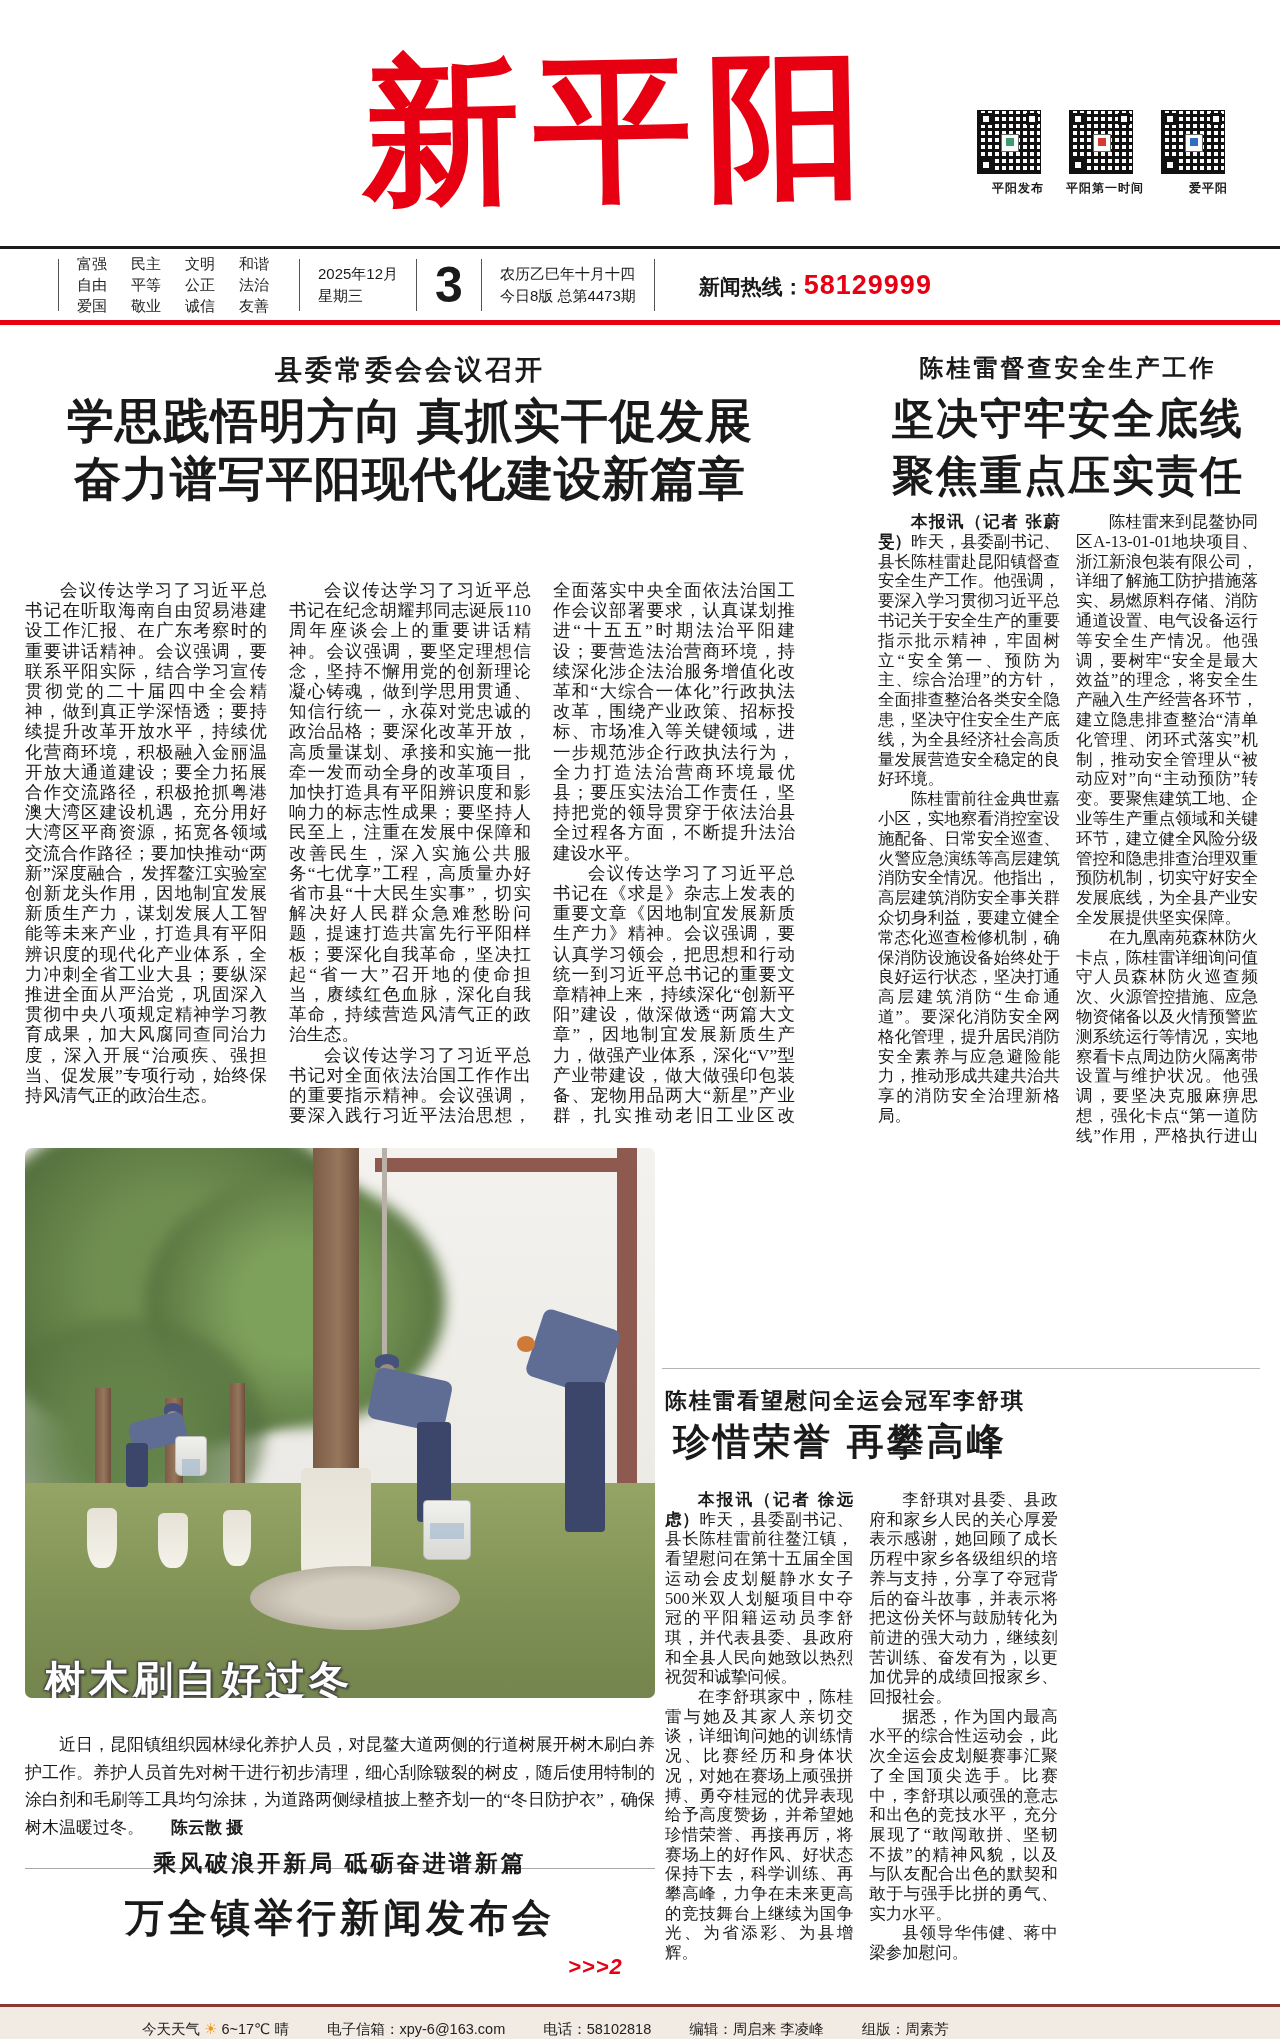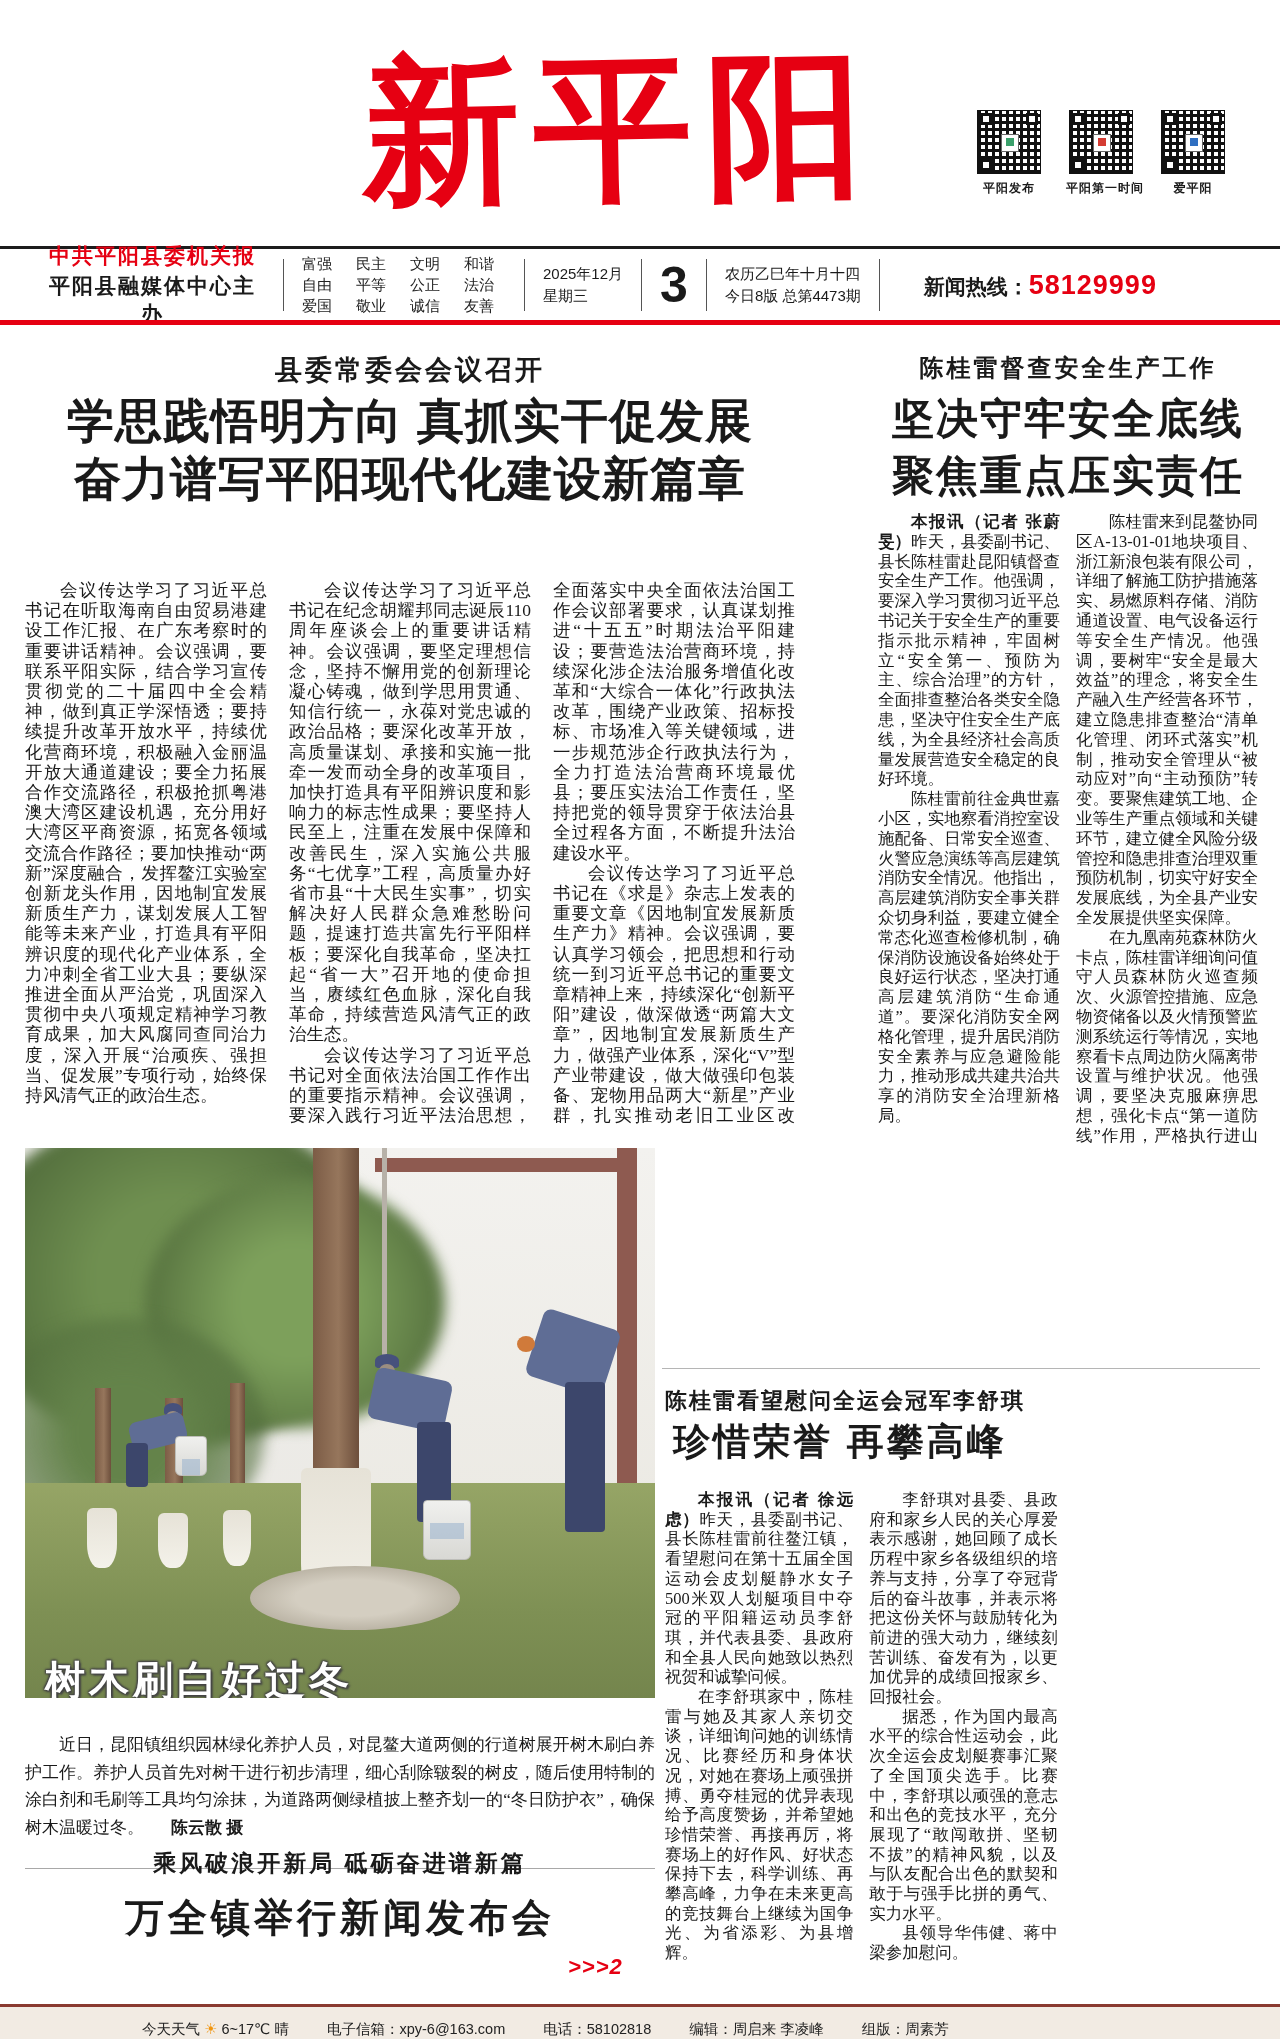--- a/index.html
+++ b/index.html
@@ -5,21 +5,21 @@
   html,body{margin:0;padding:0;}
   body{width:1280px;height:2039px;position:relative;background:#ffffff;overflow:hidden;
        font-family:"Liberation Serif","DejaVu Serif",serif;color:#1a1a1a;}
   .abs{position:absolute;}
   .sans{font-family:"Liberation Sans","DejaVu Sans",sans-serif;}
   
   .brand{left:300px;top:30px;width:640px;height:210px;text-align:center;
          font-size:158px;font-weight:bold;color:#e60012;letter-spacing:14px;
          line-height:200px;transform:rotate(-1deg);}
   .qr-group{right:52px;top:110px;display:flex;gap:22px;}
-  .qr-item{width:70px;text-align:center;}
+  .qr-item{width:70px;text-align:right;}
   .qr{width:62px;height:62px;margin:0 auto;position:relative;border:1px solid #111;
       background:repeating-linear-gradient(0deg,#111 0 3px,transparent 3px 7px),
                  repeating-linear-gradient(90deg,#111 0 3px,#fff 3px 7px);}
   .finder{position:absolute;width:12px;height:12px;background:#fff;border:3px solid #111;box-sizing:border-box;}
   .f-tl{left:2px;top:2px;} .f-tr{right:2px;top:2px;} .f-bl{left:2px;bottom:2px;}
   .qr-center{position:absolute;left:23px;top:23px;width:16px;height:16px;background:#fff;border:1px solid #666;}
   .qr-center i{display:block;margin:3px auto 0;width:8px;height:8px;}
   .qr-label{font-size:12px;margin-top:6px;font-weight:bold;letter-spacing:1px;white-space:nowrap;}
   .top-rule{left:0;top:246px;width:1280px;height:3px;background:#1c1c1c;}
   
@@ -48,21 +48,21 @@
   .lead-body{left:25px;top:580px;width:770px;height:556px;column-count:3;column-gap:22px;
              font-size:17.5px;line-height:20.2px;}
   .safety-body{left:878px;top:512px;width:380px;height:652px;column-count:2;column-gap:16px;
                font-size:16.5px;line-height:19.8px;}
   .athlete-body{left:665px;top:1490px;width:597px;height:512px;column-count:3;column-gap:16px;
                 font-size:16.5px;line-height:19.7px;}
   .para{margin:0;text-indent:2em;}
   .para b{font-family:"Liberation Sans","DejaVu Sans",sans-serif;font-weight:bold;}
   
   .photo{left:25px;top:1148px;width:630px;height:550px;overflow:hidden;
-         background:linear-gradient(#f0efec,#e9e7e2);}
+         background:linear-gradient(#f0efec,#e9e7e2);border-radius:7px;}
   .ph{position:absolute;}
   .stripe-v{right:18px;top:0;width:20px;height:340px;background:#8e5a50;}
   .stripe-h{left:350px;top:10px;width:262px;height:14px;background:#8e5a50;}
   .wallshade{left:300px;top:0;width:330px;height:360px;background:linear-gradient(#f3f2ef,#eceae4);}
   .fol{border-radius:50%;filter:blur(7px);}
   .fol1{left:-60px;top:-40px;width:420px;height:340px;background:radial-gradient(circle,#6f8f50 30%,#4c6638 80%);}
   .fol2{left:120px;top:30px;width:300px;height:250px;background:radial-gradient(circle,#7da05b 30%,#55703e 80%);}
   .fol3{left:-40px;top:170px;width:280px;height:230px;background:radial-gradient(circle,#64834a 30%,#46603473 85%);}
   .trunk{background:linear-gradient(90deg,#7c5c46,#96765c 55%,#6d4f3c);}
   .t1{left:70px;top:240px;width:16px;height:170px;}
@@ -148,24 +148,20 @@
           <i style="background:#2f6fc1"></i>
         </div>
     </div>
     <div class="qr-label sans">爱平阳</div>
   </div>
 </div>
 
 <div class="abs top-rule"></div>
 
 <div class="abs info-bar sans">
-  <div class="org">
-    <div class="l1">中共平阳县委机关报</div>
-    <div class="l2">平阳县融媒体中心主办</div>
-  </div>
   <div class="vsep"></div>
   <div class="values">
     <span>富强</span>
       <span>民主</span>
       <span>文明</span>
       <span>和谐</span>
     <span>自由</span>
       <span>平等</span>
       <span>公正</span>
       <span>法治</span>

